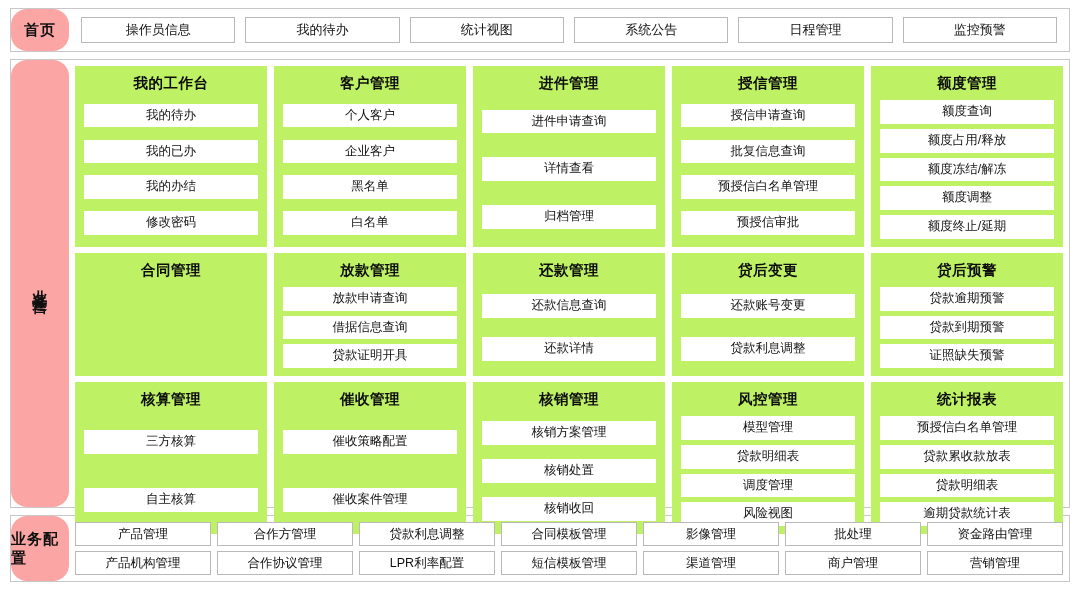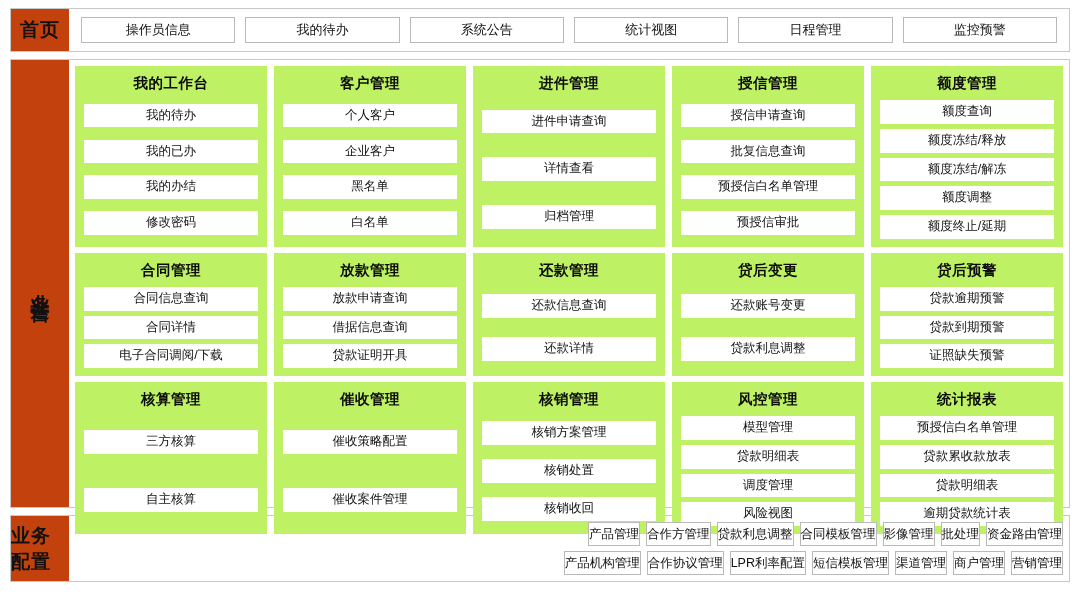--- a/index.html
+++ b/index.html
@@ -26,28 +26,29 @@
   .band {
     border: 1px solid #c8c8c8;
     box-sizing: border-box;
     display: flex;
     background: #ffffff;
   }
   .band + .band { margin-top: 7px; }
 
   .band-label {
     flex: 0 0 58px;
-    background: #c2410c;
+    background: #fca5a5;
     display: flex;
     align-items: center;
     justify-content: center;
-    font-size: 19px;
+    font-size: 15px;
     font-weight: bold;
     color: #111;
     letter-spacing: 1px;
+    border-radius: 16px;
   }
   .band-label.vertical {
     writing-mode: vertical-rl;
     text-orientation: upright;
     letter-spacing: 3px;
     line-height: 1.15;
   }
   .band-body {
     flex: 1 1 auto;
     display: flex;
@@ -123,21 +124,20 @@
     white-space: nowrap;
     overflow: hidden;
   }
 
   
   .config .band-body {
     padding: 6px;
     display: flex;
     flex-direction: column;
     gap: 5px;
-    align-items: flex-end;
   }
   .config-row {
     display: flex;
     gap: 6px;
     flex: 1 1 0;
   }
   .config-cell {
     flex: 1 1 0;
     border: 1px solid #b9b9b9;
     background: #ffffff;
@@ -154,22 +154,22 @@
 </head>
 <body>
 
 <div class="page">
 
   <div class="band topnav">
     <div class="band-label">首页</div>
     <div class="band-body">
       <div class="nav-btn">操作员信息</div>
       <div class="nav-btn">我的待办</div>
+      <div class="nav-btn">统计视图</div>
       <div class="nav-btn">系统公告</div>
-      <div class="nav-btn">统计视图</div>
       <div class="nav-btn">日程管理</div>
       <div class="nav-btn">监控预警</div>
     </div>
   </div>
 
   <div class="band ops">
     <div class="band-label vertical">业务运营</div>
     <div class="band-body">
 
       <div class="ops-row">
@@ -205,36 +205,31 @@
             <div class="item">授信申请查询</div>
             <div class="item">批复信息查询</div>
             <div class="item">预授信白名单管理</div>
             <div class="item">预授信审批</div>
           </div>
         </div>
         <div class="group">
           <div class="group-title">额度管理</div>
           <div class="group-items">
             <div class="item">额度查询</div>
-            <div class="item">额度冻结/释放</div>
+            <div class="item">额度占用/释放</div>
             <div class="item">额度冻结/解冻</div>
             <div class="item">额度调整</div>
             <div class="item">额度终止/延期</div>
           </div>
         </div>
       </div>
 
       <div class="ops-row">
         <div class="group">
           <div class="group-title">合同管理</div>
-          <div class="group-items">
-            <div class="item">合同信息查询</div>
-            <div class="item">合同详情</div>
-            <div class="item">电子合同调阅/下载</div>
-          </div>
         </div>
         <div class="group">
           <div class="group-title">放款管理</div>
           <div class="group-items">
             <div class="item">放款申请查询</div>
             <div class="item">借据信息查询</div>
             <div class="item">贷款证明开具</div>
           </div>
         </div>
         <div class="group">

